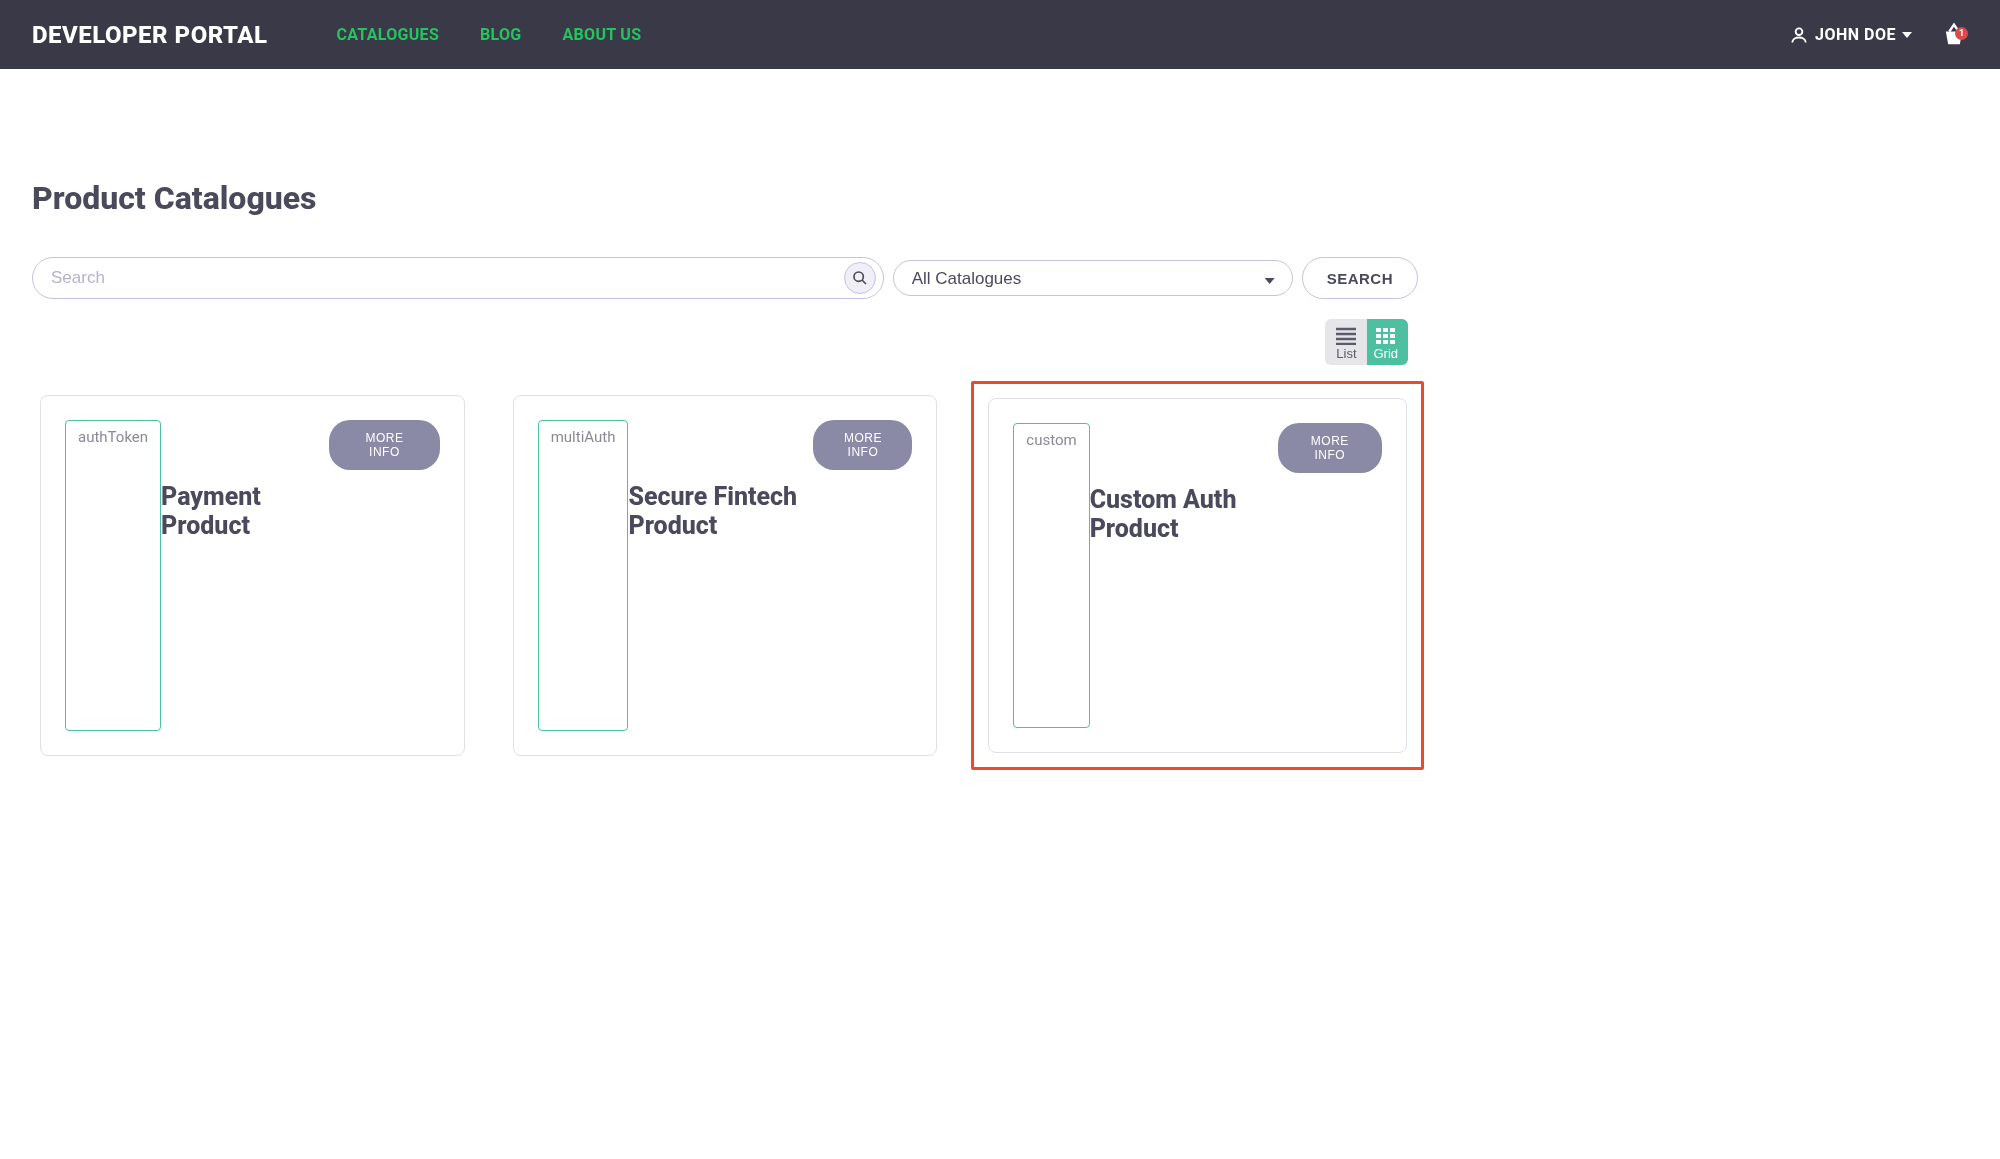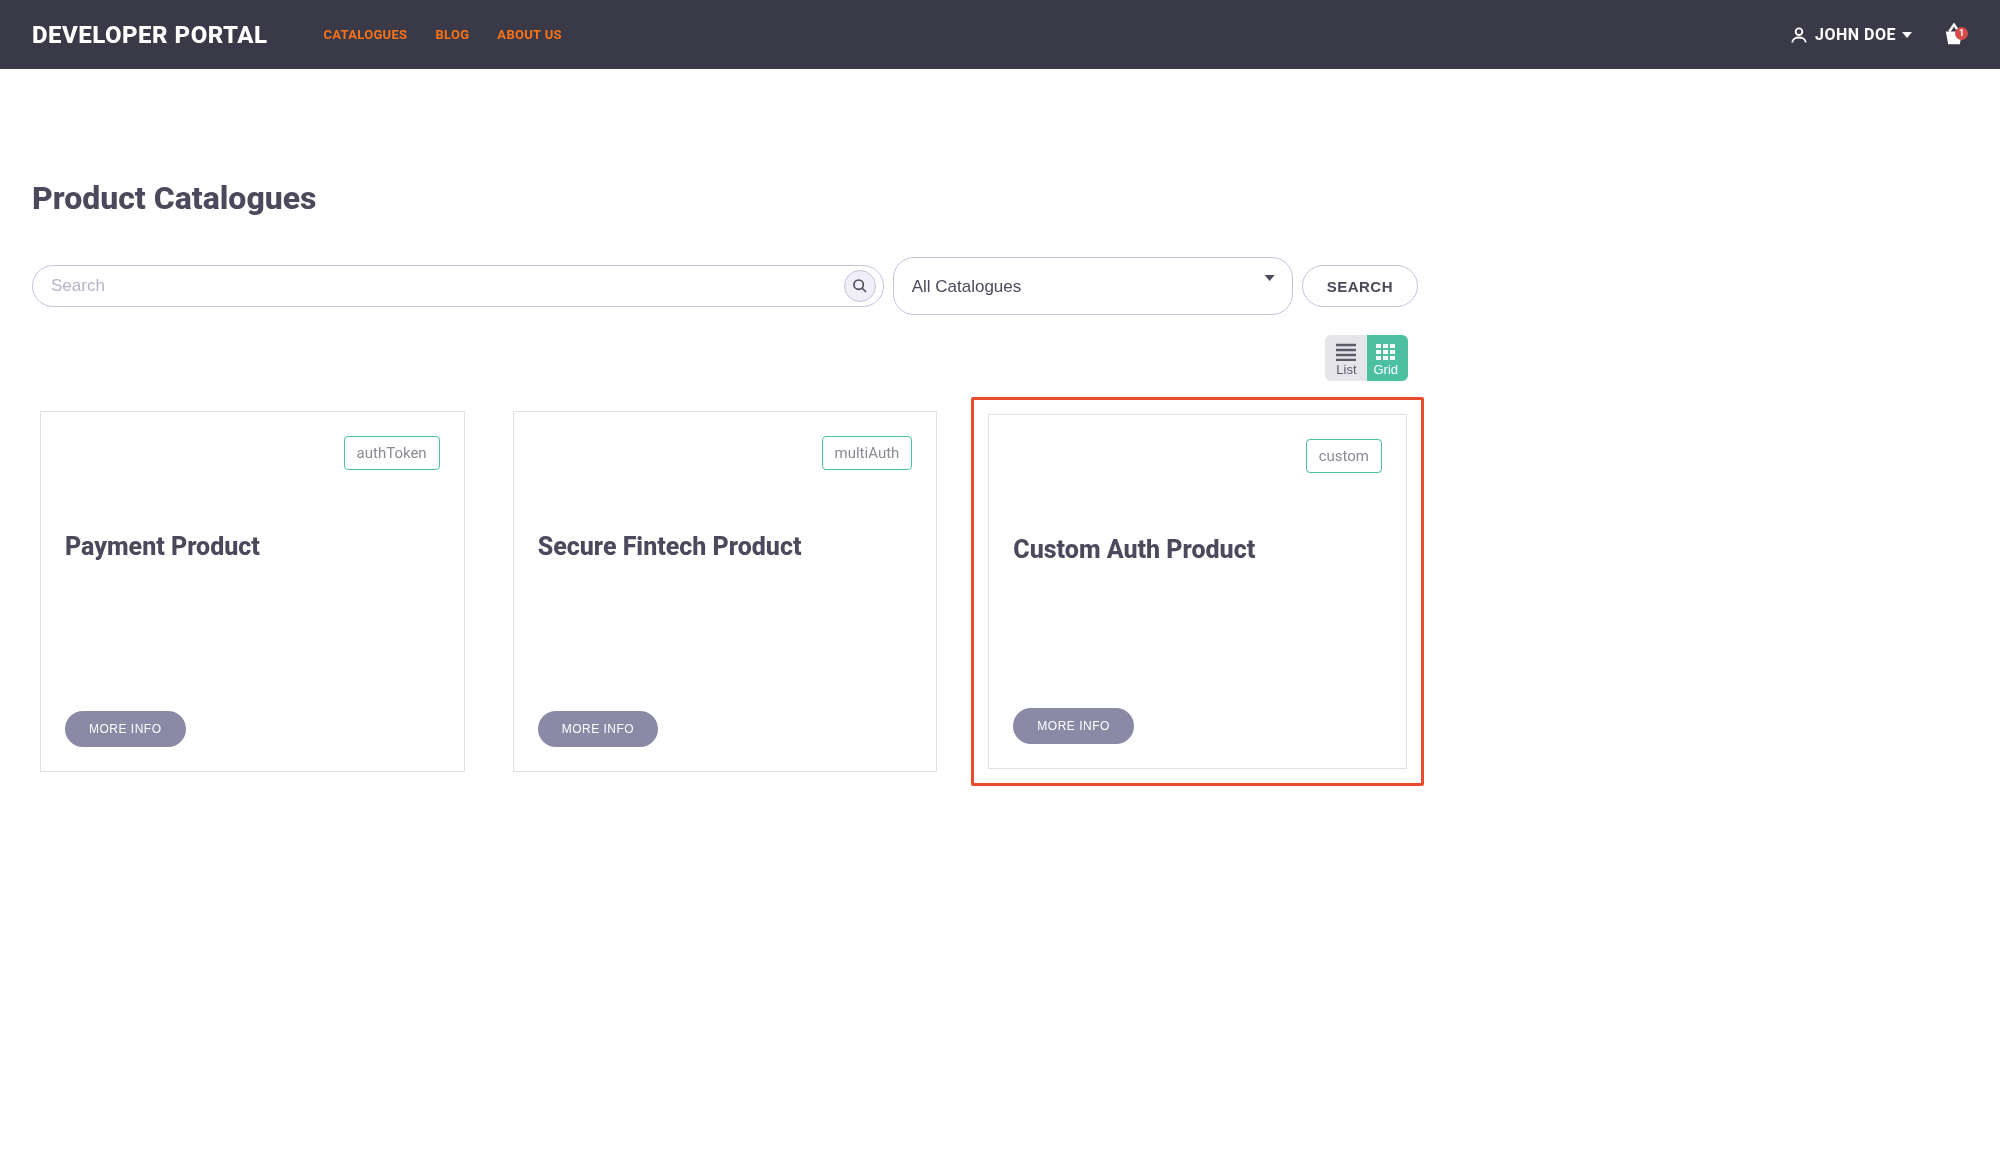--- a/index.html
+++ b/index.html
@@ -1,54 +1,54 @@
 <!DOCTYPE html>
 <html><head>
 <meta charset="utf-8">
 <style>
   * { box-sizing: border-box; margin: 0; padding: 0; }
   body { font-family: -apple-system, BlinkMacSystemFont, "Segoe UI", Roboto, sans-serif; background: #fff; color: #333; }
   
   header.topbar { background: #3a3948; height: 69px; display: flex; align-items: center; padding: 0 32px; }
   .brand { color: #fff; font-weight: 800; font-size: 24px; letter-spacing: 0.5px; margin-right: 56px; }
   nav.main-nav { display: flex; gap: 28px; }
-  nav.main-nav a { color: #f97316; font-weight: 700; font-size: 13px; text-decoration: none; letter-spacing: 0.3px; }
+  nav.main-nav a { color: #22c55e; font-weight: 700; font-size: 16px; text-decoration: none; letter-spacing: 0.3px; margin-left: 13px; }
   .topbar-right { margin-left: auto; display: flex; align-items: center; gap: 28px; }
   .user-block { display: flex; align-items: center; gap: 6px; color: #fff; cursor: pointer; }
   .user-block .uname { font-weight: 700; font-size: 16px; letter-spacing: 0.5px; text-align: center; }
   .user-block svg.caret { width: 10px; height: 10px; }
   .cart { position: relative; width: 28px; height: 28px; cursor: pointer; }
   .cart svg { width: 28px; height: 28px; }
   .cart-badge { position: absolute; top: 6px; right: 0; background: #d94a4a; color: #fff; font-size: 9px; font-weight: 700; border-radius: 50%; width: 13px; height: 13px; display: flex; align-items: center; justify-content: center; }
   
   main { padding: 40px 32px 80px; max-width: 1450px; }
   h1.page-title { font-size: 32px; font-weight: 800; color: #4a4a5c; margin-top: 70px; margin-bottom: 40px; }
   
   .controls-row { display: flex; gap: 9px; align-items: center; }
   .search-wrap { flex: 1; position: relative; }
   .search-input { width: 100%; height: 42px; border: 1.5px solid #c5c3e0; border-radius: 21px; padding: 0 50px 0 18px; font-size: 17px; color: #333; outline: none; }
   .search-input::placeholder { color: #b5b3c9; }
   .search-icon-btn { position: absolute; right: 8px; top: 5px; width: 32px; height: 32px; border-radius: 50%; border: 1.5px solid #c5c3e0; background: #f0eff7; display: flex; align-items: center; justify-content: center; cursor: pointer; }
   .search-icon-btn svg { width: 16px; height: 16px; }
   
-  .catalogue-select { width: 400px; height: 58px; border: 1.5px solid #c5c3e0; border-radius: 21px; padding: 0 40px 0 18px; font-size: 17px; color: #4a4a5c; background: #fff; appearance: none; cursor: pointer; outline: none; position: relative; }
+  .catalogue-select { width: 400px; height: 36px; border: 1.5px solid #c5c3e0; border-radius: 21px; padding: 0 40px 0 18px; font-size: 17px; color: #4a4a5c; background: #fff; appearance: none; cursor: pointer; outline: none; position: relative; }
   .select-wrap { position: relative; }
   .select-wrap::after { content: ""; position: absolute; right: 18px; top: 18px; width: 10px; height: 6px; background: #4a4a5c; clip-path: polygon(0 0, 100% 0, 50% 100%); pointer-events: none; }
   
   .search-btn { height: 42px; border: 1.5px solid #c5c3e0; border-radius: 21px; padding: 0 24px; font-size: 15px; font-weight: 800; color: #4a4a5c; background: #fff; cursor: pointer; letter-spacing: 0.5px; }
   
   .view-toggle { display: flex; justify-content: flex-end; margin-top: 20px; margin-right: 10px; }
   .toggle-group { display: flex; border-radius: 6px; overflow: hidden; }
   .toggle-btn { border: none; padding: 8px 10px 4px; cursor: pointer; display: flex; flex-direction: column; align-items: center; gap: 1px; font-size: 13px; }
   .toggle-btn.list { background: #e6e6ea; color: #5a5a68; }
   .toggle-btn.grid { background: #4cc0a0; color: #fff; padding-left: 6px; }
   .toggle-btn svg { width: 22px; height: 18px; }
   
   .cards { display: grid; grid-template-columns: repeat(3, 1fr); gap: 48px; margin-top: 30px; padding: 0 8px; }
-  .card { border: 1.5px solid #e0e0e6; border-radius: 0; padding: 24px; min-height: 355px; display: flex; flex-direction: column; }
+  .card { border: 1.5px solid #e0e0e6; border-radius: 8px; padding: 24px; min-height: 355px; display: flex; flex-direction: row; }
   .card-tag-row { display: flex; justify-content: flex-end; }
   .card-tag { border: 1.5px solid #4cc0a0; color: #8a8a96; font-size: 15px; padding: 7px 12px; border-radius: 4px; }
   .card-title { font-size: 25px; font-weight: 800; color: #4a4a5c; margin-top: 62px; }
   .card-spacer { flex: 1; }
   .more-btn { background: #8a89a6; color: #fff; border: none; border-radius: 21px; padding: 11px 24px; font-size: 12px; font-weight: 400; letter-spacing: 0.5px; cursor: pointer; align-self: flex-start; }
   
   .highlight { border: 3px solid #e84b2f; border-radius: 2px; padding: 14px; margin: -14px; }
   .highlight .card { margin: 0; }
 </style>
 </head>

